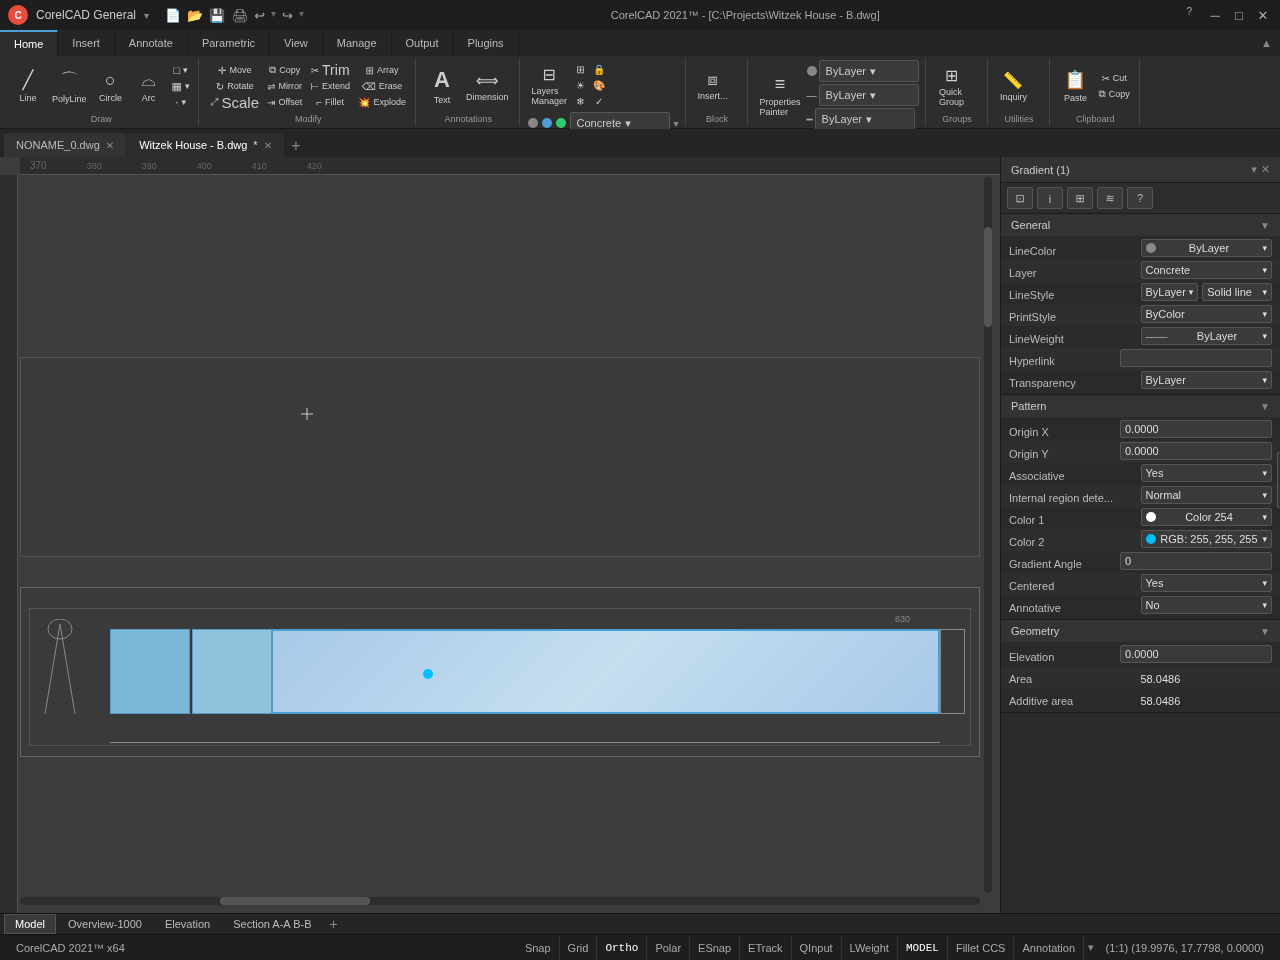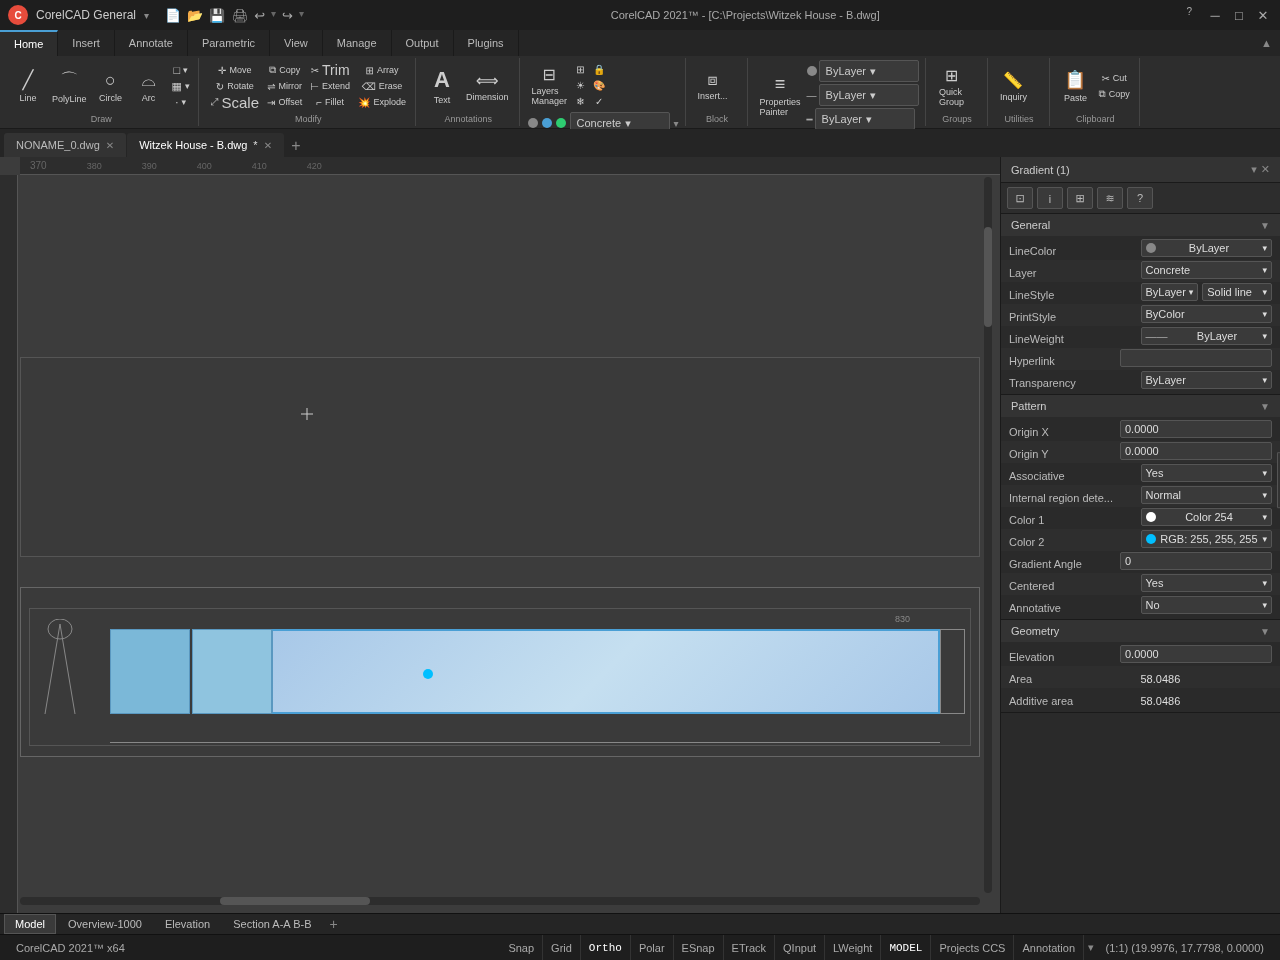--- a/index.html
+++ b/index.html
@@ -679,18 +679,18 @@
     <div style="flex:1;"></div>
     <div class="status-item">Snap</div>
     <div class="status-item">Grid</div>
     <div class="status-item active">Ortho</div>
     <div class="status-item">Polar</div>
     <div class="status-item">ESnap</div>
     <div class="status-item">ETrack</div>
     <div class="status-item">QInput</div>
     <div class="status-item">LWeight</div>
     <div class="status-item active">MODEL</div>
-    <div class="status-item">Projects CCS</div>
+    <div class="status-item">Fillet CCS</div>
     <div class="status-item">Annotation</div>
     <span style="color:#888;cursor:pointer;padding:0 4px;">▾</span>
     <span class="status-left">(1:1) (19.9976, 17.7798, 0.0000)</span>
   </div>
 </div>
 
 </body></html>

